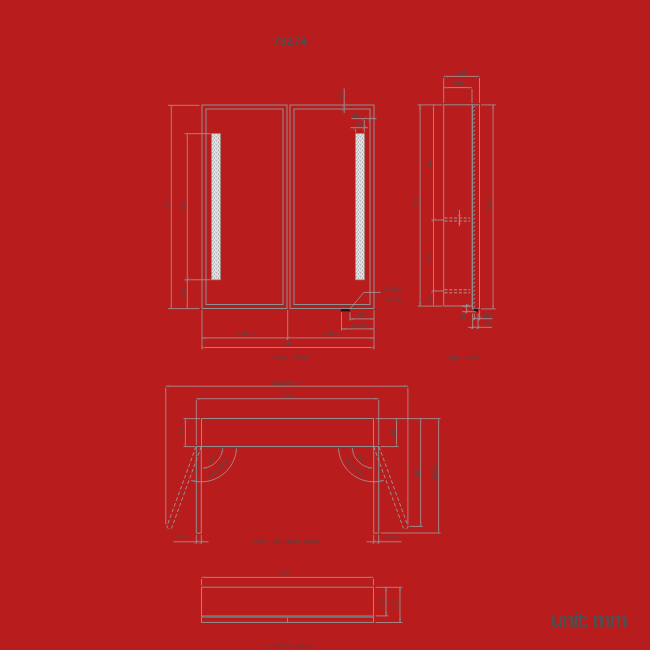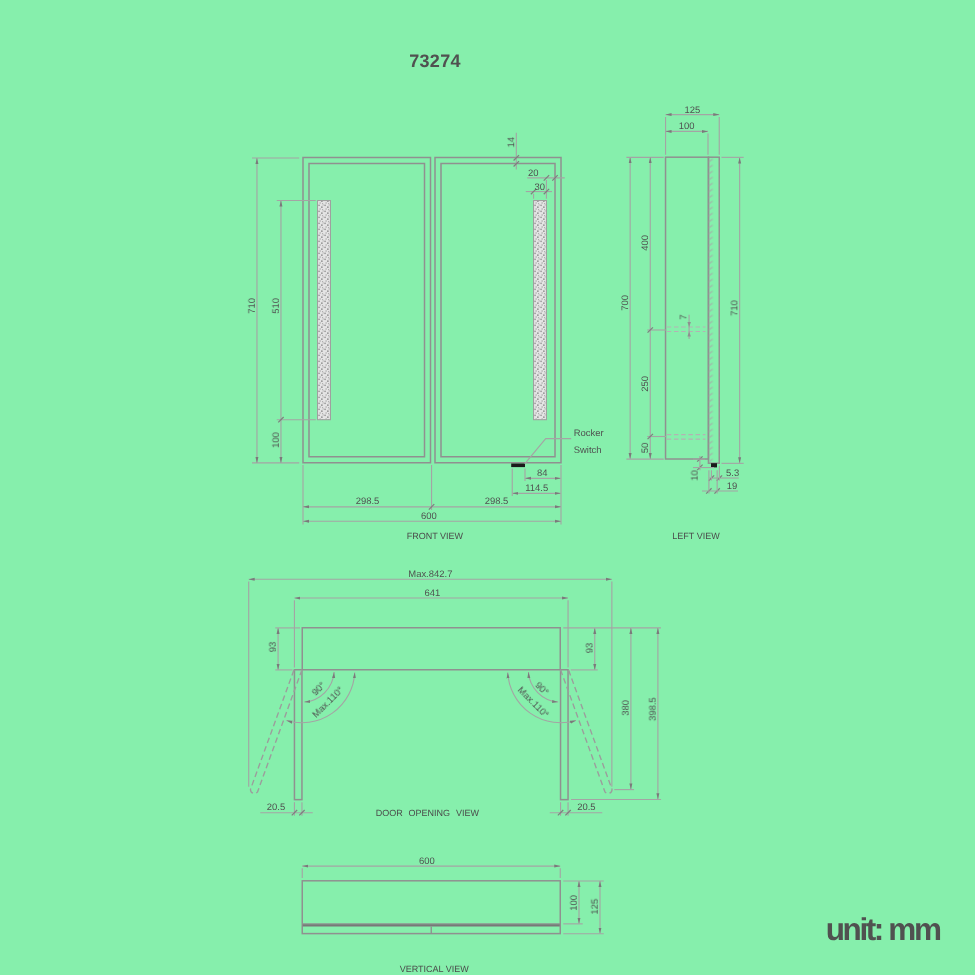--- a/index.html
+++ b/index.html
@@ -1,16 +1,16 @@
 <!DOCTYPE html>
 <html><head>
 <meta charset="utf-8">
 <style>
 html,body{margin:0;padding:0;background:#fff;}
-#page{position:relative;width:650px;height:650px;background:#86efac;overflow:hidden;opacity:0.999;}
+#page{position:relative;width:650px;height:650px;background:#b91c1c;overflow:hidden;opacity:0.999;}
 svg{position:absolute;top:0;left:0;filter:blur(0.5px);}
 text{font-family:"Liberation Sans",sans-serif;fill:rgba(79,79,79,0.99);text-rendering:geometricPrecision;filter:blur(0.005px);}
 .o{stroke:#909090;fill:none;stroke-width:1;}
 .d{stroke:#a4a4a4;fill:none;stroke-width:0.75;}
 .s{stroke:#7e7e7e;stroke-width:0.8;}
 .t{font-size:6.3px;}
 .v{font-size:6px;letter-spacing:0px;fill:rgba(74,74,74,0.99);}
 .dash{stroke:#9c9c9c;fill:none;stroke-width:0.9;stroke-dasharray:3.8 2.2;}
 .sh{stroke:#b3b3b3;stroke-width:0.8;stroke-dasharray:3 1.8;}
 </style>

